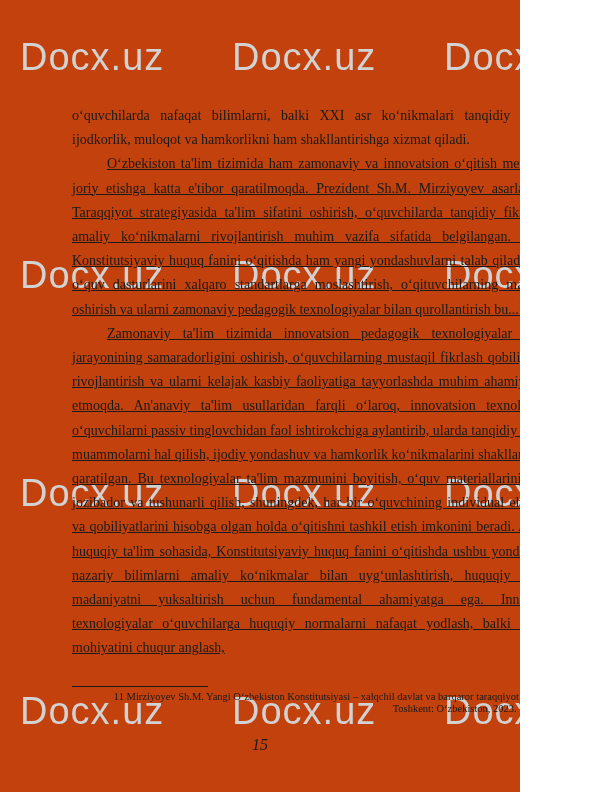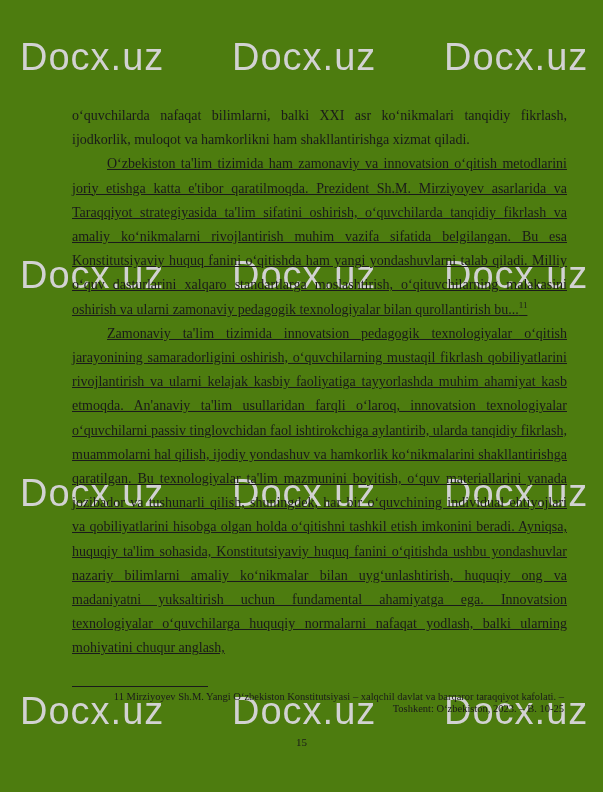--- a/index.html
+++ b/index.html
@@ -2,23 +2,23 @@
 <html><head>
 <meta charset="utf-8">
 <style>
   html, body {
     margin: 0;
     padding: 0;
     background: #ffffff;
   }
   .page {
     position: relative;
-    width: 603px;
+    width: 520px;
     height: 792px;
-    background: #4d7c0f;
+    background: #c2410c;
     overflow: hidden;
     font-family: "Liberation Serif", serif;
     color: #1a1a1a;
   }
   .watermark-layer {
     position: absolute;
     inset: 0;
     z-index: 0;
   }
   .watermark {
@@ -72,21 +72,22 @@
     line-height: 12px;
     text-align: right;
   }
   .page-number {
     position: absolute;
     z-index: 1;
     left: 0;
     right: 0;
     top: 736px;
     text-align: center;
-    font-size: 11px;
+    font-size: 16px;
+    font-style: italic;
   }
 </style>
 </head>
 <body>
 
 <div class="page">
 
   <div class="watermark-layer">
       <div class="watermark" style="left: 20px; top: 36px; color: rgb(210, 210, 210);">Docx.uz</div>
       <div class="watermark" style="left: 232px; top: 36px; color: rgb(210, 210, 210);">Docx.uz</div>

